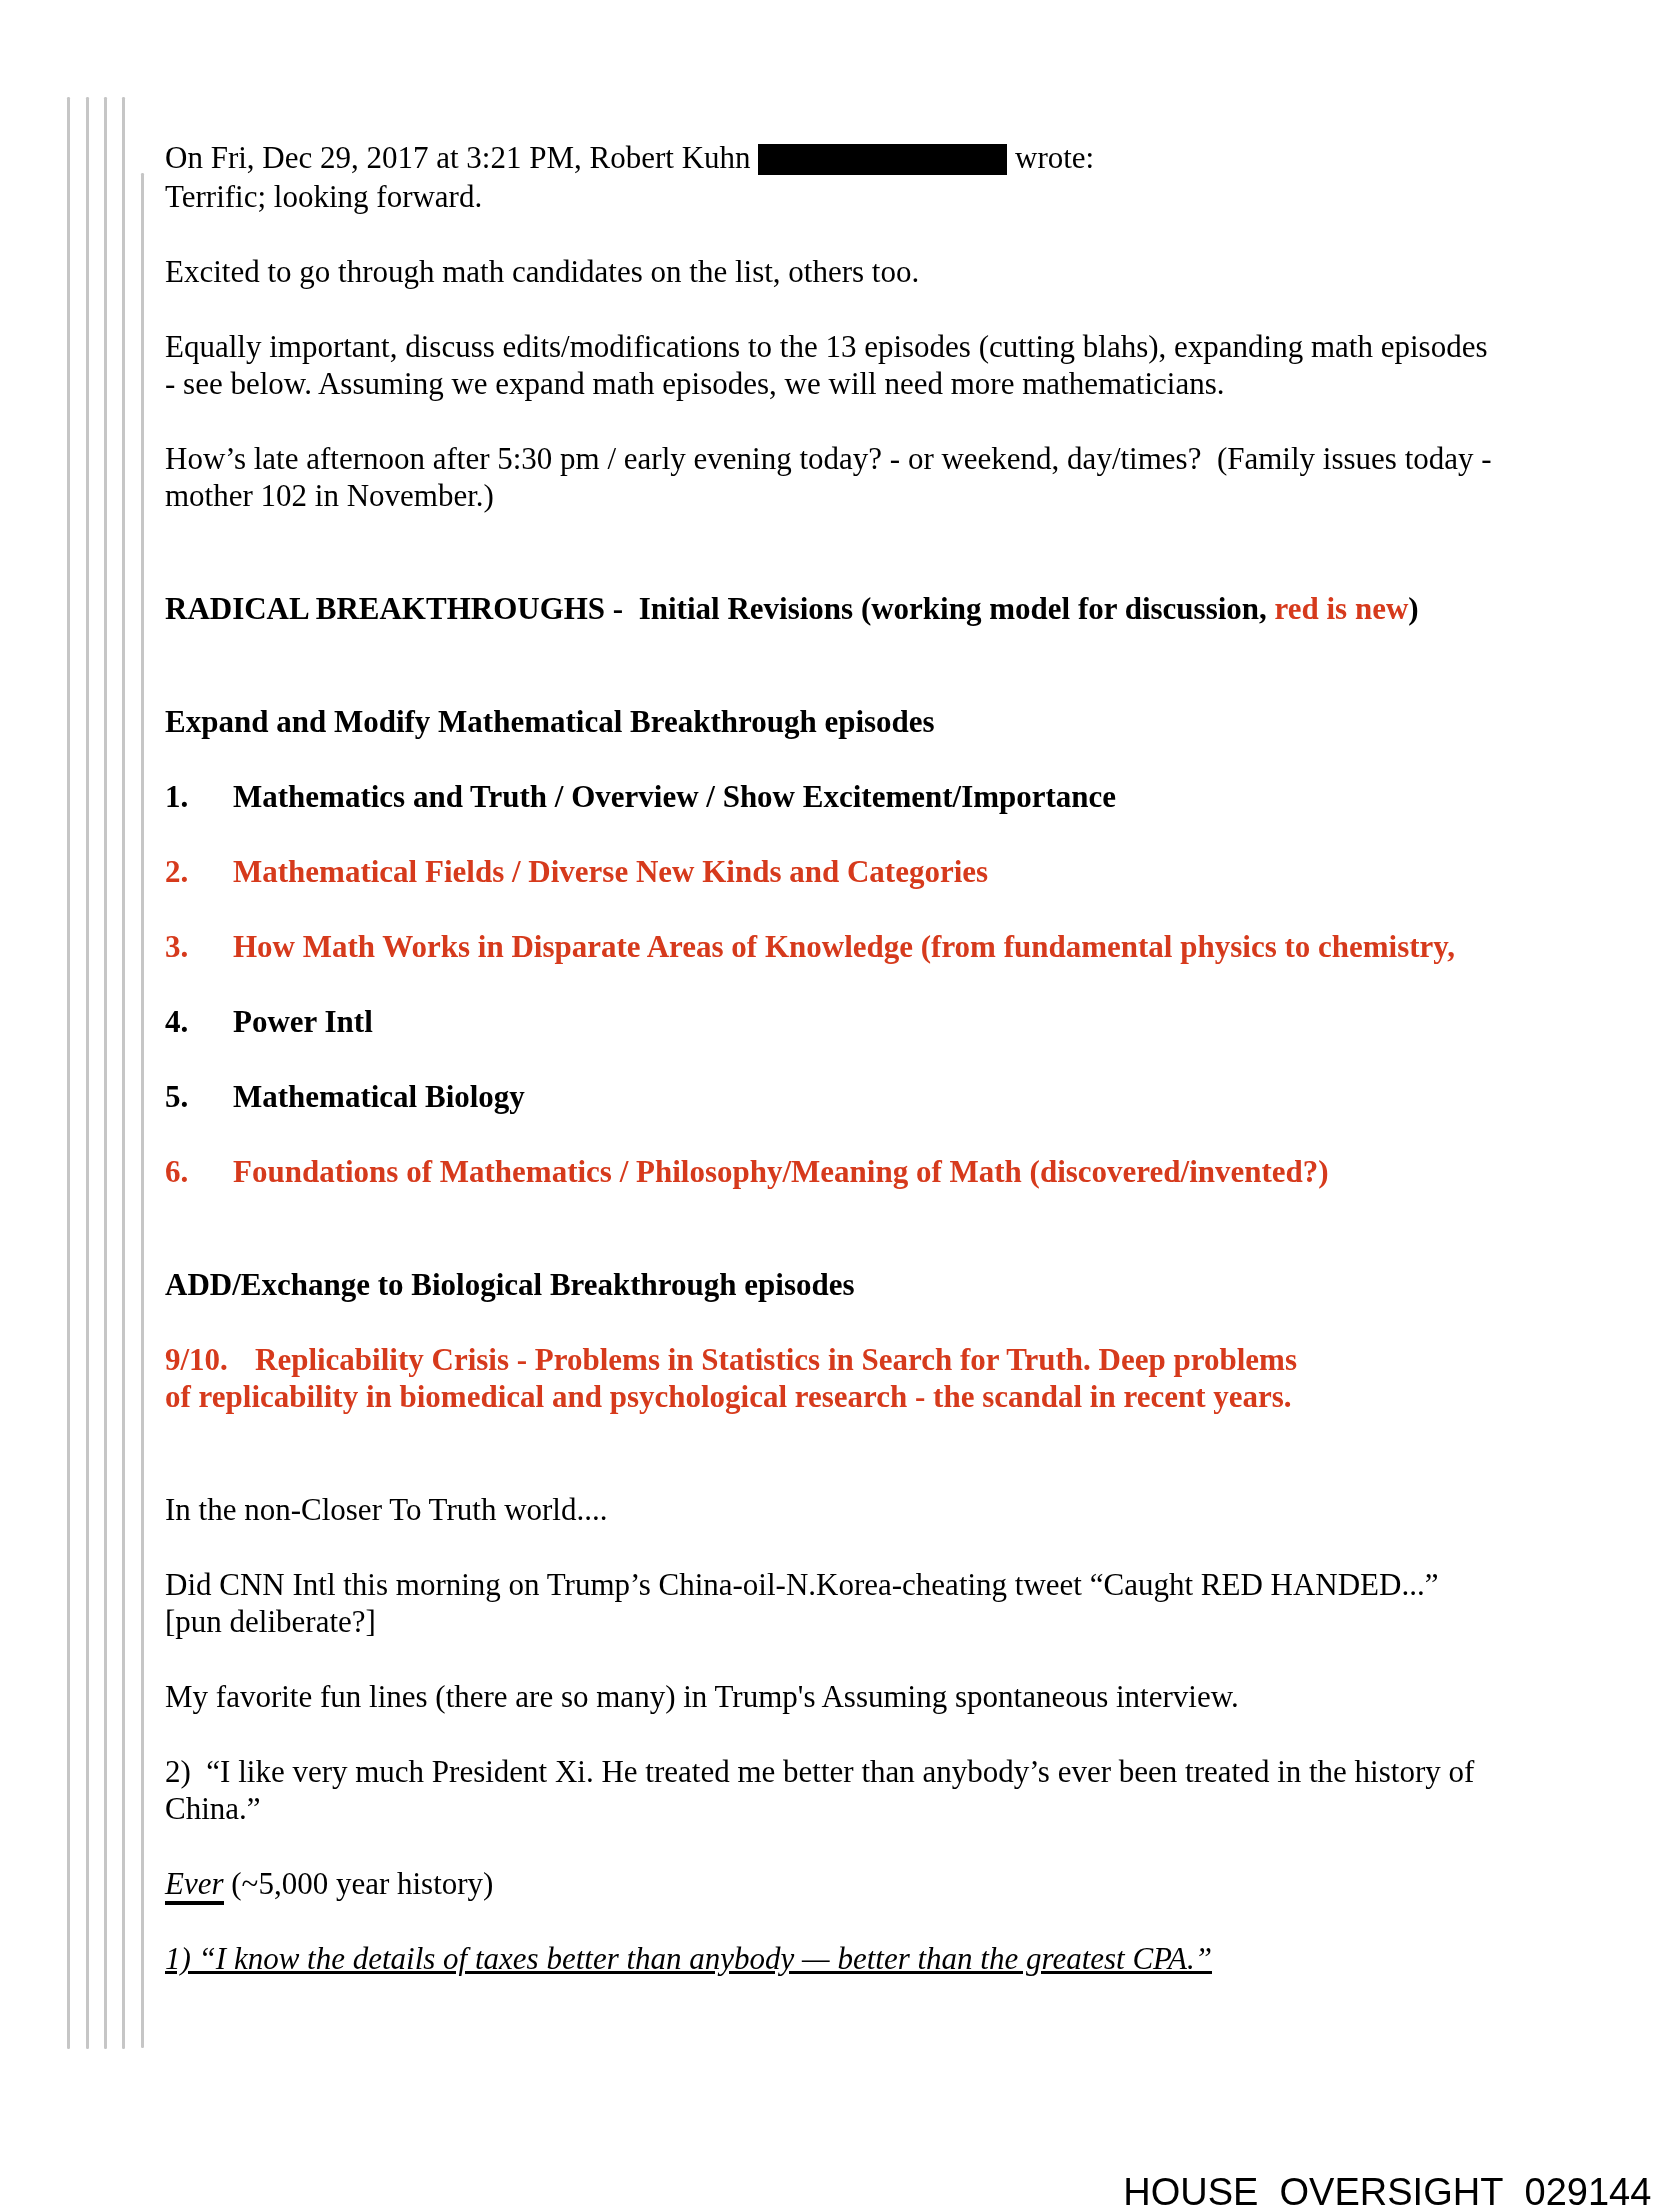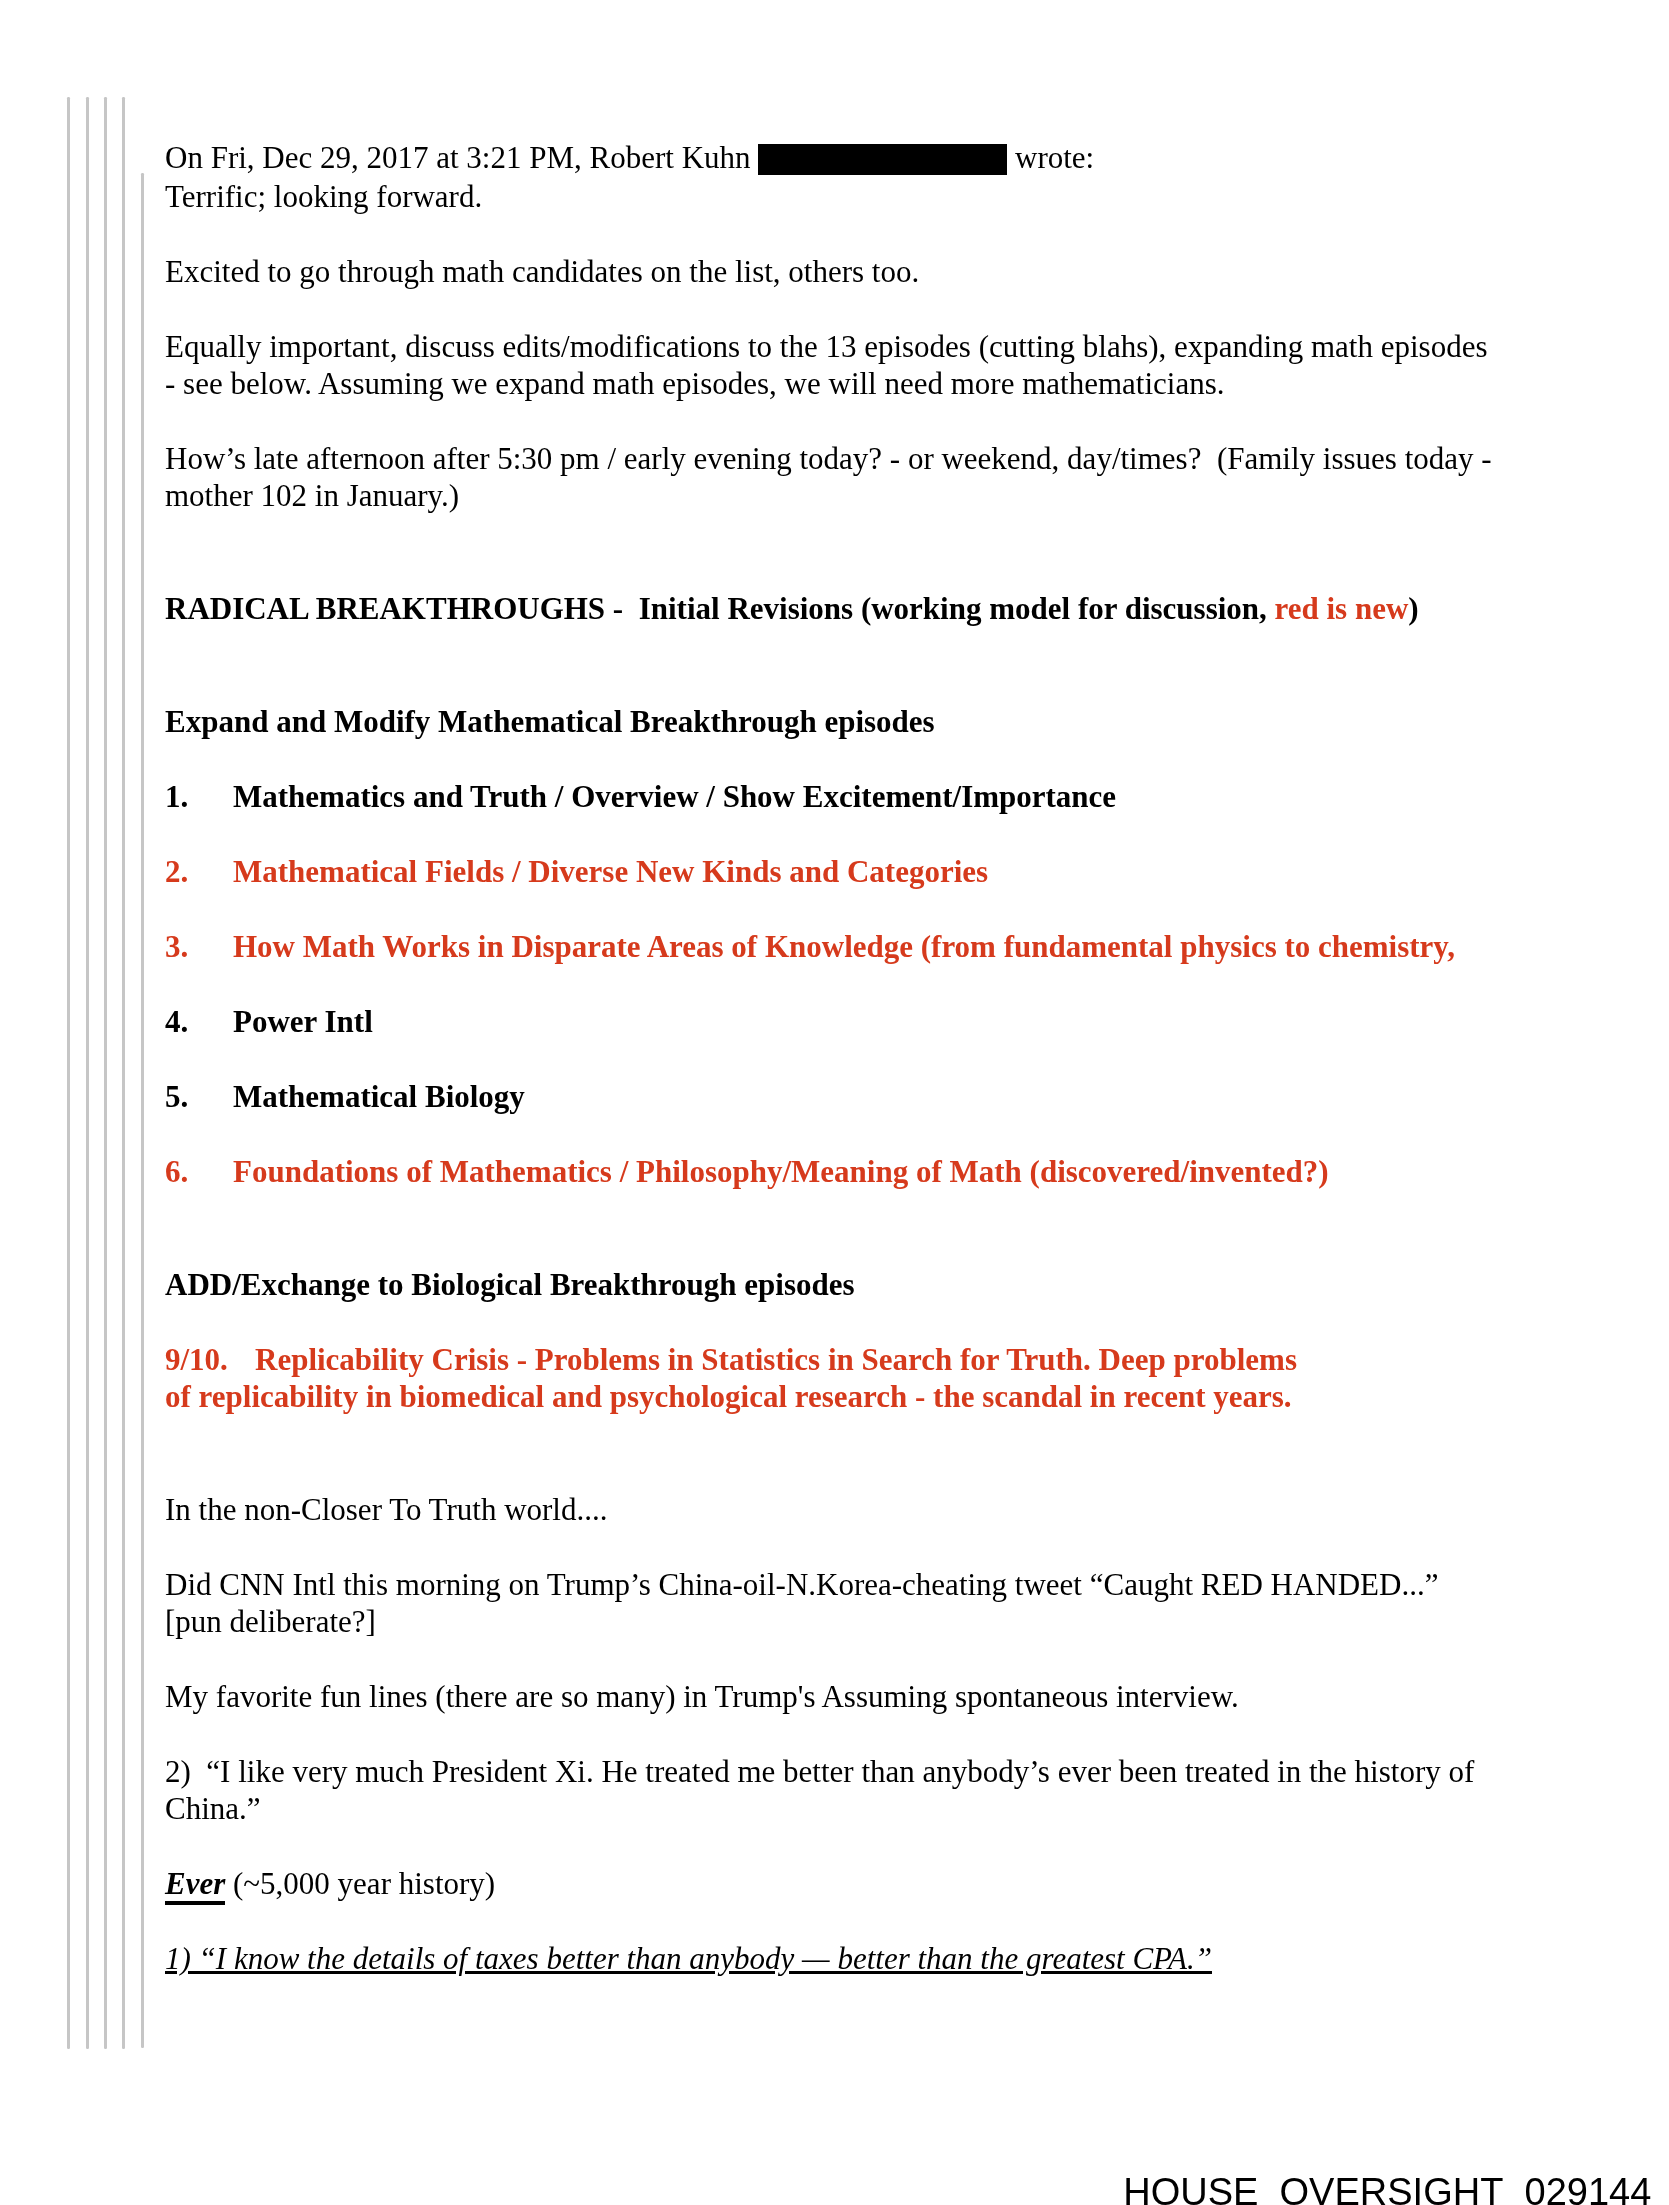--- a/index.html
+++ b/index.html
@@ -15,21 +15,21 @@
            font-size:31px;line-height:37px;}
   .content p{margin:0 0 38px 0;white-space:pre;}
   p.nogap{margin-bottom:2px;}
   p.g2{margin-bottom:76px;}
   .outdent{margin-left:-15.7px;}
   .bold{font-weight:bold;}
   .red{color:#d63a1c;}
   .num{display:inline-block;width:68px;}
   .num-wide{display:inline-block;width:90px;}
   .redbox{display:inline-block;width:249px;height:31px;background:#000;vertical-align:-6.5px;}
-  .ever{font-weight:bold;font-style:italic;border-bottom:4.6px solid #000;}
+  .ever{font-weight:normal;font-style:italic;border-bottom:4.6px solid #000;}
   .italic{font-style:italic;text-decoration:underline;}
   .stamp{position:absolute;top:2152px;right:17.7px;font-family:"Liberation Sans",sans-serif;
          font-size:38px;color:#000;margin-top:19px;}
 </style>
 </head>
 <body>
 
 <div class="page">
 
   <div class="qbar qb1"></div>
@@ -37,21 +37,21 @@
   <div class="qbar qb3"></div>
   <div class="qbar qb4"></div>
   <div class="qbar qb5"></div>
 
   <div class="content">
 
     <p class="outdent nogap"><span>On Fri, Dec 29, 2017 at 3:21 PM, Robert Kuhn </span><span class="redbox"></span><span> wrote:</span></p>
     <p>Terrific; looking forward.</p>
     <p>Excited to go through math candidates on the list, others too.</p>
     <p><span>Equally important, discuss edits/modifications to the 13 episodes (cutting blahs), expanding math episodes</span><br><span>- see below. Assuming we expand math episodes, we will need more mathematicians.</span></p>
-    <p class="g2"><span>How’s late afternoon after 5:30 pm / early evening today? - or weekend, day/times?  (Family issues today -</span><br><span>mother 102 in January.)</span></p>
+    <p class="g2"><span>How’s late afternoon after 5:30 pm / early evening today? - or weekend, day/times?  (Family issues today -</span><br><span>mother 102 in November.)</span></p>
 
     <p class="bold g2"><span>RADICAL BREAKTHROUGHS -  Initial Revisions (working model for discussion, </span><span class="red">red is new</span><span>)</span></p>
 
     <p class="bold">Expand and Modify Mathematical Breakthrough episodes</p>
 
     <p class="bold"><span class="num">1.</span><span>Mathematics and Truth / Overview / Show Excitement/Importance</span></p>
     <p class="bold red"><span class="num">2.</span><span>Mathematical Fields / Diverse New Kinds and Categories</span></p>
     <p class="bold red"><span class="num">3.</span><span>How Math Works in Disparate Areas of Knowledge (from fundamental physics to chemistry,</span><br></p>
     <p class="bold"><span class="num">4.</span><span>Power Intl</span></p>
     <p class="bold"><span class="num">5.</span><span>Mathematical Biology</span></p>

